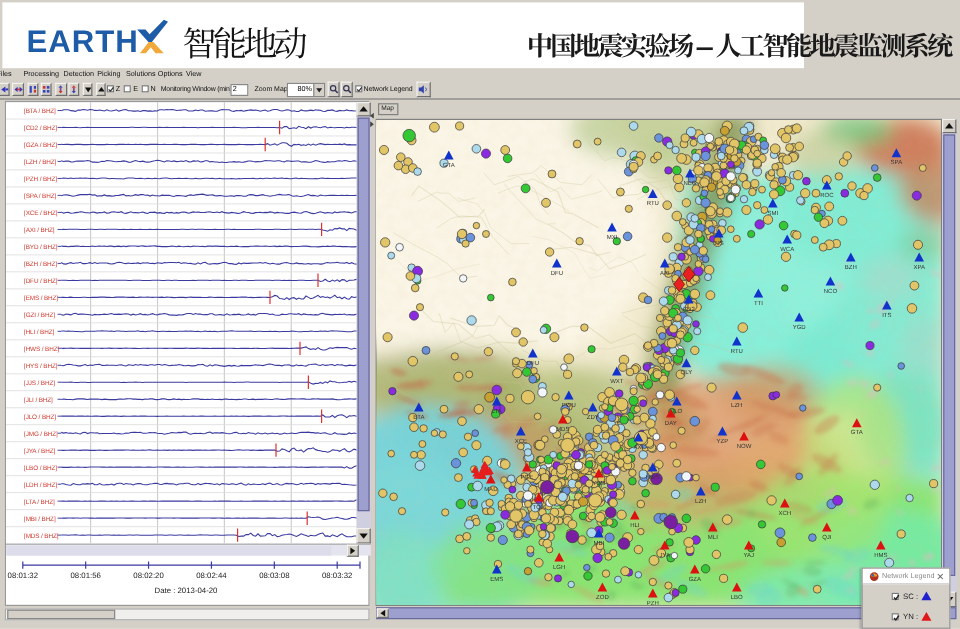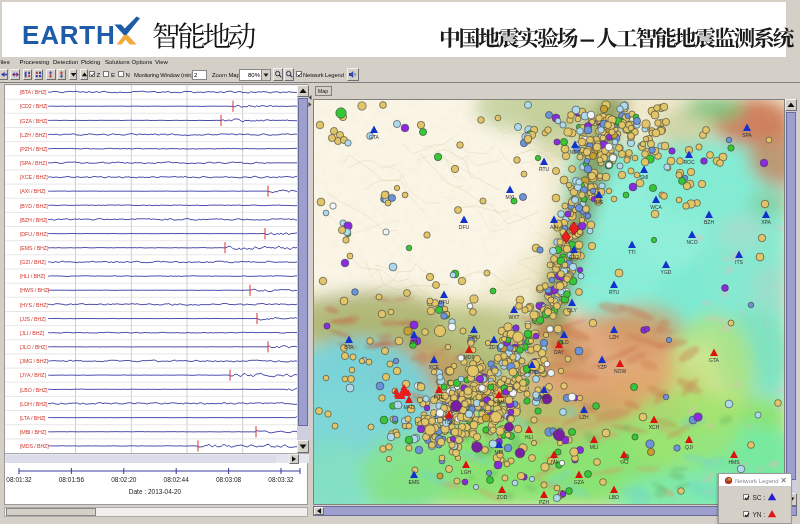--- a/index.html
+++ b/index.html
@@ -1,16 +1,16 @@
 <!DOCTYPE html>
 <html><head><meta charset="utf-8"><style>
 * { margin:0; padding:0; box-sizing:border-box; }
 body { font-family:"Liberation Sans", sans-serif; }
 #page { position:relative; width:800px; height:524px; background:#D4D0C8; overflow:hidden; }
-#header { position:absolute; left:2px; top:2px; width:784px; height:55px; background:#fff; }
+#header { position:absolute; left:2px; top:2px; width:668px; height:55px; background:#fff; }
 #menubar { position:absolute; left:0px; top:57px; width:800px; height:11px; background:#D4D0C8; font-size:6px; color:#111; }
 #toolbar { position:absolute; left:0px; top:68px; width:800px; height:15px; background:#D4D0C8; border-bottom:1px solid #808080; }
 .tbbtn { position:absolute; background:#d4d0c8; border:1px solid; border-color:#f4f2ee #6e6e6e #6e6e6e #f4f2ee; display:flex; align-items:center; justify-content:center; }
 .cbx { position:absolute; width:6px; height:6px; background:#fff; border:1px solid #777; }
 .tblab { position:absolute; top:3.5px; font-size:6px; color:#111; }
 .sbtn { position:absolute; background:#d4d0c8; border:1px solid; border-color:#f4f2ee #6e6e6e #6e6e6e #f4f2ee; display:flex; align-items:center; justify-content:center; }
 #leftpanel { position:absolute; left:4px; top:84px; width:304px; height:421px; background:#fff; border:1px solid #999; }
 #mappanel { position:absolute; left:312px; top:84px; width:486px; height:432px; }
 #maptab { position:absolute; left:2.5px; top:1.5px; width:17px; height:10px; background:#d4d0c8; border:1px solid #808080; font-size:5.5px; text-align:center; line-height:9px; color:#222; }
 #mapcontent { position:absolute; left:1px; top:15px; width:472px; height:406px; overflow:hidden; border:1px solid #808080; }

